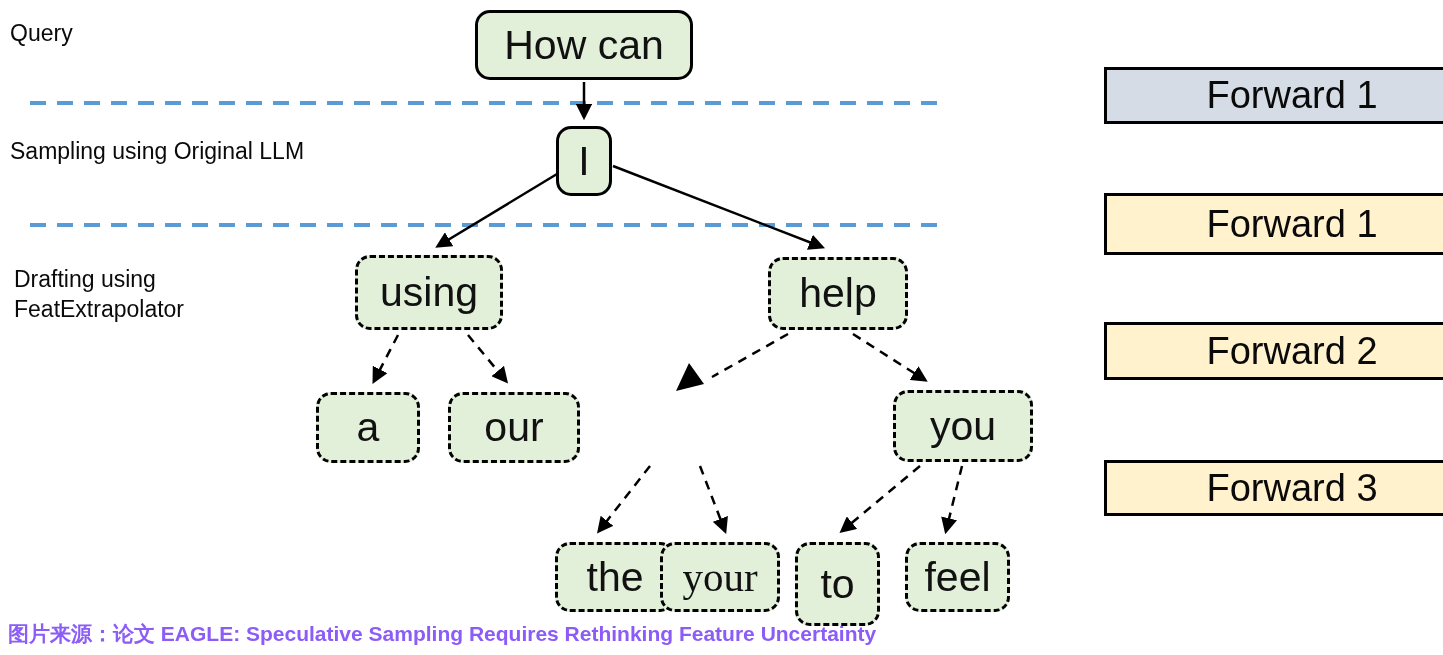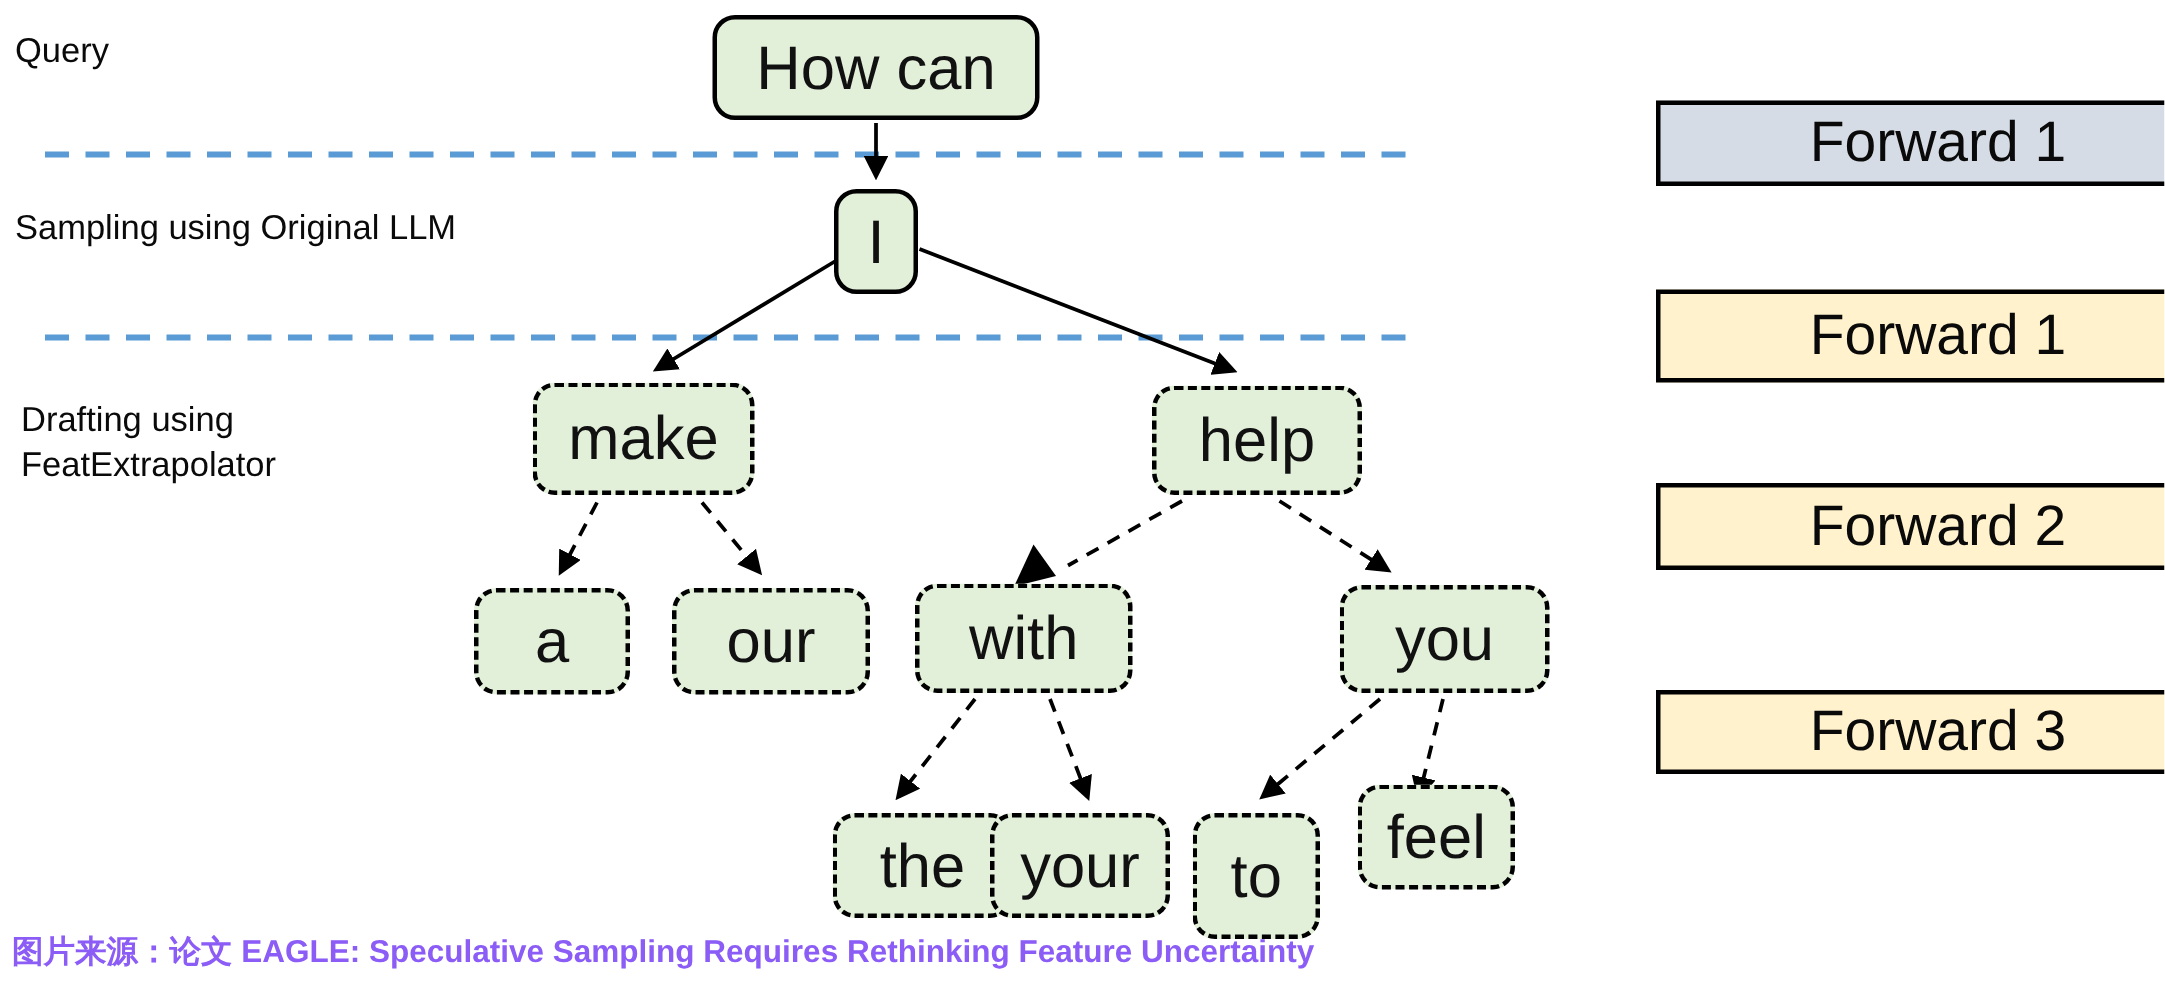--- a/index.html
+++ b/index.html
@@ -69,23 +69,23 @@
   
   .n-how-can { left: 475px; top: 10px;  width: 218px; height: 70px; }
   .n-i       { left: 556px; top: 126px; width: 56px;  height: 70px; }
   .n-make    { left: 355px; top: 255px; width: 148px; height: 75px; }
   .n-help    { left: 768px; top: 257px; width: 140px; height: 73px; }
   .n-a       { left: 316px; top: 392px; width: 104px; height: 71px; }
   .n-our     { left: 448px; top: 392px; width: 132px; height: 71px; }
   .n-with    { left: 610px; top: 389px; width: 145px; height: 73px; }
   .n-you     { left: 893px; top: 390px; width: 140px; height: 72px; }
   .n-the     { left: 530px; top: 542px; width: 120px; height: 70px; margin-left: 25px; }
-  .n-your    { left: 660px; top: 542px; width: 120px; height: 70px; }
+  .n-your    { left: 660px; top: 542px; width: 120px; height: 70px; font-family: Liberation Serif, serif; }
   .n-to      { left: 795px; top: 542px; width: 85px;  height: 84px; }
-  .n-feel    { left: 905px; top: 523px; width: 105px; height: 70px; }
+  .n-feel    { left: 905px; top: 542px; width: 105px; height: 70px; }
   .l-query    { left: 10px; top: 18px; }
   .l-sampling { left: 10px; top: 136px; }
   .l-drafting { left: 14px; top: 264px; }
 </style>
 </head>
 <body>
 
 <div class="stage">
 
   <svg class="edges-layer" width="1443" height="655" viewBox="0 0 1443 655" xmlns="http://www.w3.org/2000/svg">
@@ -118,25 +118,24 @@
 
   <div class="side-label l-query">Query</div>
   <div class="side-label l-sampling">Sampling using Original LLM</div>
   <div class="side-label l-drafting">
     <div>Drafting using</div>
     <div>FeatExtrapolator</div>
   </div>
 
   <div class="node n-how-can">How can</div>
   <div class="node n-i">I</div>
-  <div class="node dashed n-make">make</div>
+  <div class="node dashed n-make">using</div>
   <div class="node dashed n-help">help</div>
   <div class="node dashed n-a">a</div>
   <div class="node dashed n-our">our</div>
-  <div class="node dashed n-with">with</div>
   <div class="node dashed n-you">you</div>
   <div class="node dashed n-the">the</div>
   <div class="node dashed n-your">your</div>
   <div class="node dashed n-to">to</div>
   <div class="node dashed n-feel">feel</div>
 
   <div class="fwd blue fwd-1">Forward 1</div>
   <div class="fwd yellow fwd-2">Forward 1</div>
   <div class="fwd yellow fwd-3">Forward 2</div>
   <div class="fwd yellow fwd-4">Forward 3</div>

